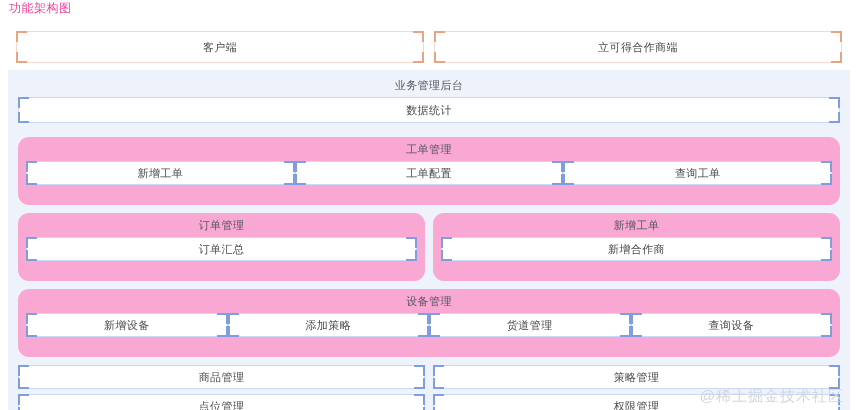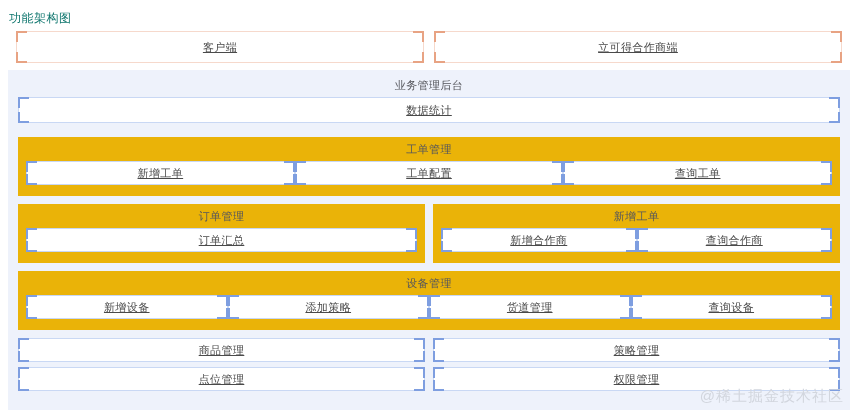--- a/index.html
+++ b/index.html
@@ -11,39 +11,38 @@
     width: 858px;
     height: 410px;
     font-family: "Liberation Sans", "DejaVu Sans", sans-serif;
     overflow: hidden;
     position: relative;
   }
 
   .page-title {
     position: absolute;
     left: 9px;
-    top: 10px;
+    top: 0;
     font-size: 12px;
-    color: #0f766e;
+    color: #ec4899;
     letter-spacing: 0.5px;
     line-height: 16px;
   }
 
   
   .card {
     position: relative;
     background: #ffffff;
     box-sizing: border-box;
     display: flex;
     align-items: center;
     justify-content: center;
     font-size: 11px;
     color: #4a4a4a;
     letter-spacing: 0.4px;
-    text-decoration: underline;
   }
   .card::before,
   .card::after {
     content: "";
     position: absolute;
     width: 9px;
     height: 9px;
     pointer-events: none;
   }
   .card::before { left: -1px;  top: -1px;  border-left: 2px solid var(--corner); border-top: 2px solid var(--corner); }
@@ -99,24 +98,25 @@
     margin-bottom: 3px;
   }
 
   .full-card {
     height: 26px;
     margin-bottom: 14px;
   }
 
   
   .group {
-    background: #eab308;
-    padding: 4px 8px 11px 8px;
+    background: #f9a8d4;
+    padding: 4px 8px 20px 8px;
     box-sizing: border-box;
     margin-bottom: 8px;
+    border-radius: 11px;
   }
   .group-title {
     text-align: center;
     font-size: 11px;
     color: #55565c;
     letter-spacing: 0.4px;
     line-height: 17px;
     margin-bottom: 3px;
   }
   .group-items {
@@ -219,25 +219,20 @@
       </div>
     </div>
     <div class="group">
       <div class="group-title">新增工单</div>
       <div class="group-items">
         <div class="card blue">
           <span class="corner-tr"></span>
           <span class="corner-bl"></span>
           <span>新增合作商</span>
         </div>
-        <div class="card blue">
-          <span class="corner-tr"></span>
-          <span class="corner-bl"></span>
-          <span>查询合作商</span>
-        </div>
       </div>
     </div>
   </div>
 
   <div class="group">
     <div class="group-title">设备管理</div>
     <div class="group-items">
       <div class="card blue">
         <span class="corner-tr"></span>
         <span class="corner-bl"></span>

